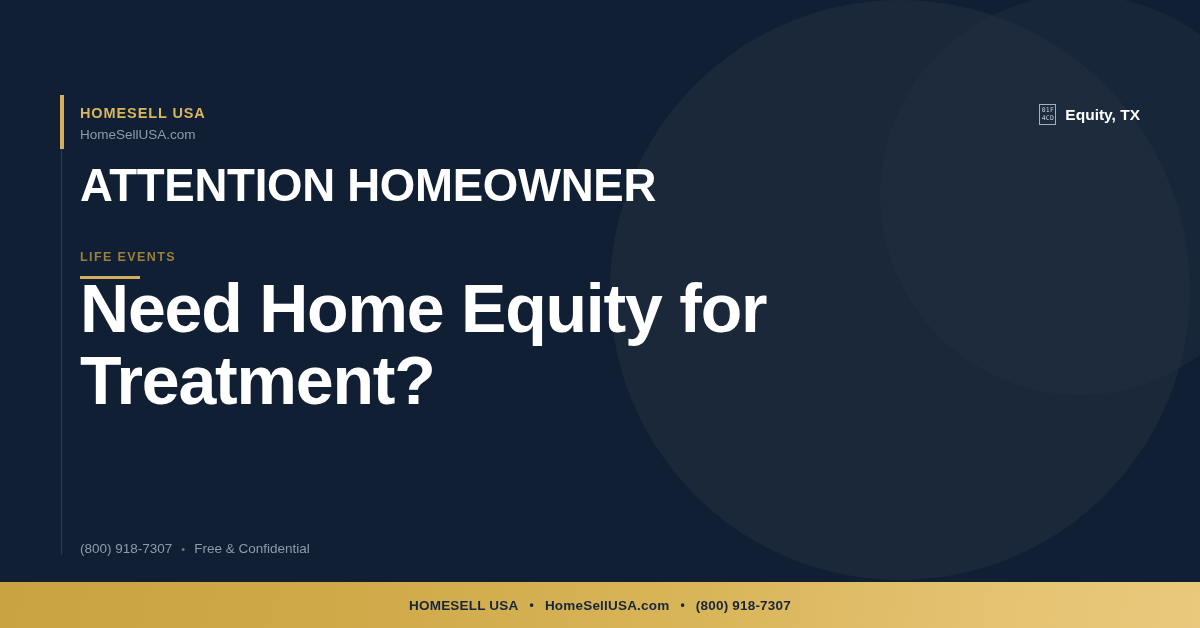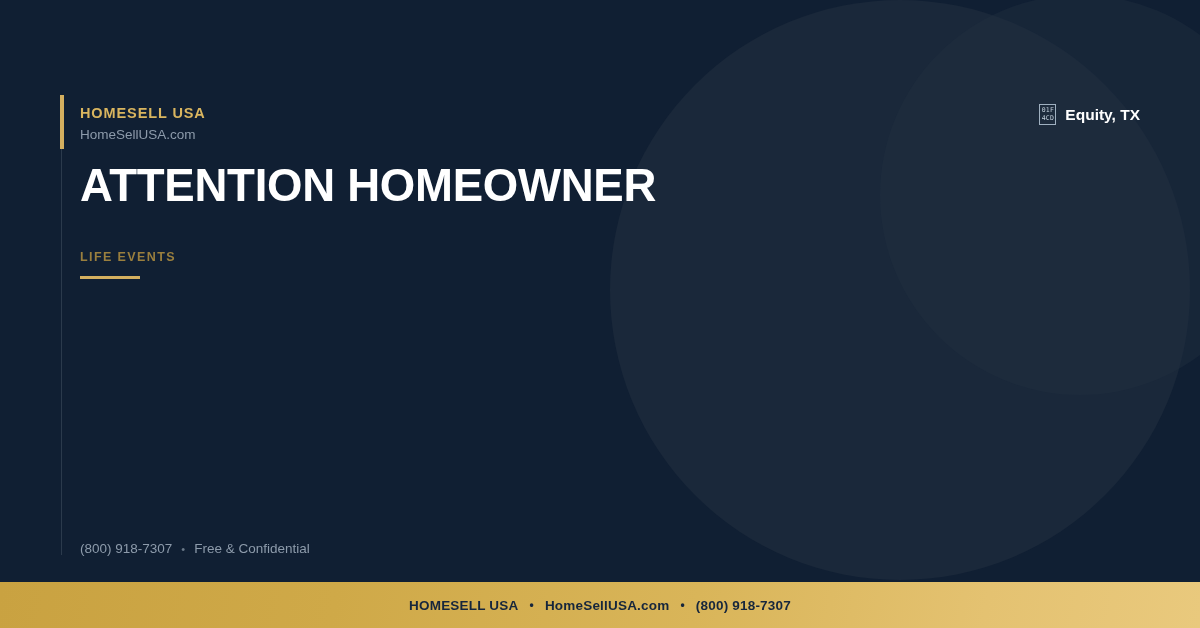--- a/index.html
+++ b/index.html
@@ -265,20 +265,21 @@
       <div class="brand-site">HomeSellUSA.com</div>
     </div>
 
     <div class="kicker">ATTENTION HOMEOWNER</div>
 
     <div class="eyebrow-wrap">
       <div class="eyebrow">LIFE EVENTS</div>
       <div class="eyebrow-underline"></div>
     </div>
 
+    <h1 class="headline">Need Home Equity for Treatment?</h1>
 
 
 
     <div class="contact-line">
       <span>(800) 918-7307</span>
       <span class="dot">•</span>
       <span>Free &amp; Confidential</span>
     </div>
 
   </div>

